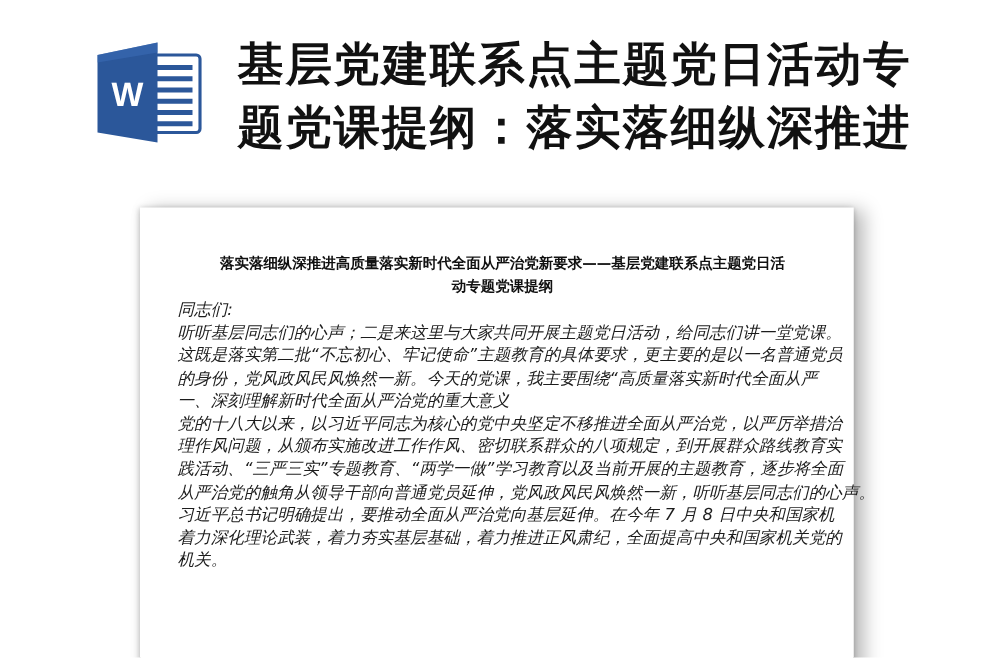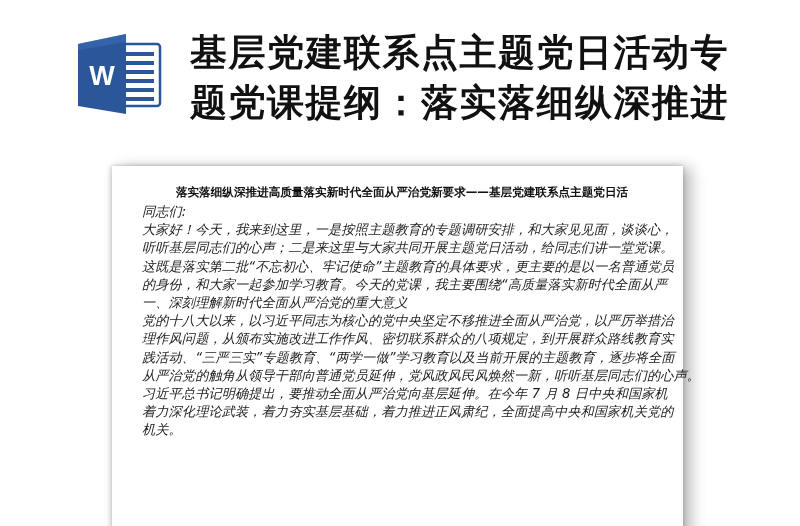--- a/index.html
+++ b/index.html
@@ -66,21 +66,21 @@
       width: 520px;
       font-family: "DejaVu Sans", sans-serif;
       color: #1a1a1a;
     }
     .doc-title {
       font-weight: bold;
       font-size: 11.6px;
       line-height: 19px;
       text-align: center;
       color: #111;
-      margin: 0 0 1px 0;
+      margin: 18px 0 1px 0;
     }
     .doc-text {
       font-size: 13.2px;
       line-height: 18.2px;
       text-align: justify;
       margin: 0;
       color: #1c1c1c;
       letter-spacing: 0.1px;
     }
     .doc-text .ln {
@@ -116,29 +116,29 @@
     <div class="header-title">
       <span class="line">基层党建联系点主题党日活动专</span>
       <span class="line">题党课提纲：落实落细纵深推进</span>
     </div>
   </div>
 
   <div class="page">
     <div class="page-inner">
       <div class="doc-title">
         <div>落实落细纵深推进高质量落实新时代全面从严治党新要求——基层党建联系点主题党日活</div>
+        <div>动专题党课提纲</div>
       </div>
 
       <div class="doc-text">
         <span class="ln">同志们:</span>
 
-        <span class="ln">大家好！今天，我来到这里，一是按照主题教育的专题调研安排，和大家见见面，谈谈心，</span>
         <span class="ln">听听基层同志们的心声；二是来这里与大家共同开展主题党日活动，给同志们讲一堂党课。</span>
         <span class="ln">这既是落实第二批“不忘初心、牢记使命”主题教育的具体要求，更主要的是以一名普通党员</span>
-        <span class="ln">的身份，和大家一起参加学习教育。今天的党课，我主要围绕“高质量落实新时代全面从严</span>
+        <span class="ln">的身份，党风政风民风焕然一新。今天的党课，我主要围绕“高质量落实新时代全面从严</span>
 
         <span class="ln">一、深刻理解新时代全面从严治党的重大意义</span>
 
         <span class="ln">党的十八大以来，以习近平同志为核心的党中央坚定不移推进全面从严治党，以严厉举措治</span>
         <span class="ln">理作风问题，从颁布实施改进工作作风、密切联系群众的八项规定，到开展群众路线教育实</span>
         <span class="ln">践活动、“三严三实”专题教育、“两学一做”学习教育以及当前开展的主题教育，逐步将全面</span>
         <span class="ln">从严治党的触角从领导干部向普通党员延伸，党风政风民风焕然一新，听听基层同志们的心声。</span>
         <span class="ln">习近平总书记明确提出，要推动全面从严治党向基层延伸。在今年 7 月 8 日中央和国家机</span>
         <span class="ln">着力深化理论武装，着力夯实基层基础，着力推进正风肃纪，全面提高中央和国家机关党的</span>
         <span class="ln">机关。</span>

